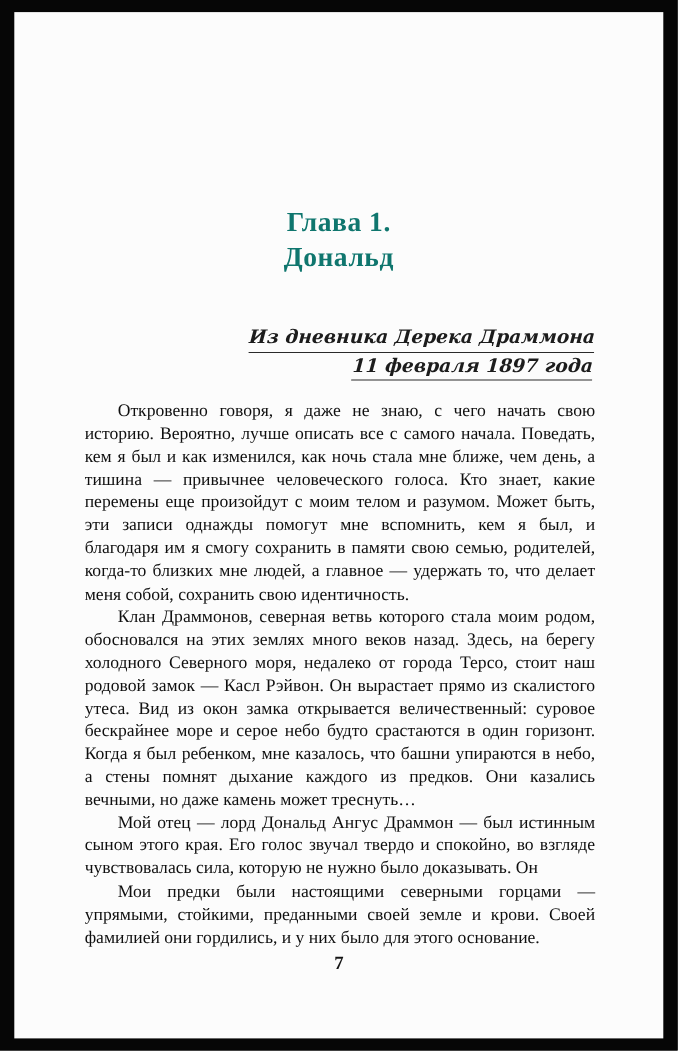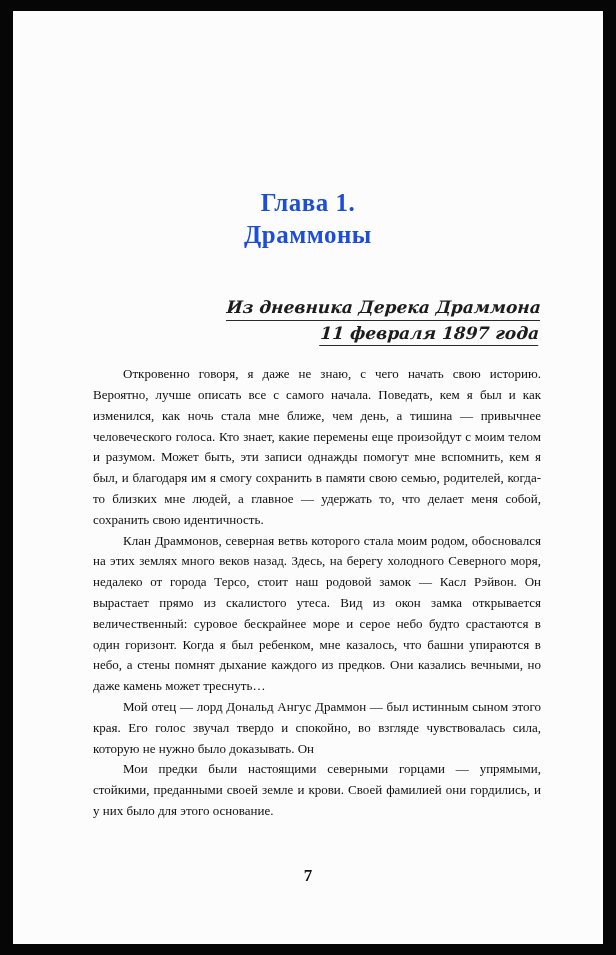--- a/index.html
+++ b/index.html
@@ -29,21 +29,21 @@
     color: #101010;
     overflow: hidden;
   }
   .chapter-title {
     margin: 0;
     padding-top: 176px;
     text-align: center;
     font-size: 25px;
     font-weight: bold;
     line-height: 1.28;
-    color: #1d4ed8;
+    color: #0f766e;
     letter-spacing: 0.5px;
   }
   .epigraph {
     margin-top: 44px;
     padding-right: 63px;
     text-align: right;
     font-family: "DejaVu Serif", serif;
     font-style: italic;
     font-weight: bold;
     font-size: 17px;
@@ -53,25 +53,24 @@
     transform-origin: right center;
   }
   .epigraph-line {
     display: inline-block;
     border-bottom: 1.5px solid #2a2a2a;
     padding-bottom: 0px;
   }
   .body-text {
     margin-top: 18px;
     padding: 0 62px 0 64px;
-    font-size: 13px;
+    font-size: 16px;
     line-height: 20.8px;
     text-align: justify;
     color: #0f0f0f;
-    margin-left: 16px;
   }
   .body-text p {
     margin: 0;
     text-indent: 30px;
   }
   .page-number {
     position: absolute;
     left: 0;
     right: 0;
     bottom: 58px;
@@ -82,21 +81,21 @@
   }
 </style>
 </head>
 <body>
 
 <div class="frame">
   <div class="page">
 
     <h1 class="chapter-title">
       <span>Глава 1.</span><br>
-      <span>Драммоны</span>
+      <span>Дональд</span>
     </h1>
 
     <div class="epigraph">
       <span class="epigraph-line">Из дневника Дерека Драммона</span><br>
       <span class="epigraph-line">11 февраля 1897 года</span>
     </div>
 
     <div class="body-text">
       <p>Откровенно говоря, я даже не знаю, с чего начать свою историю. Вероятно, лучше описать все с самого начала. Поведать, кем я был и как изменился, как ночь стала мне ближе, чем день, а тишина — привычнее человеческого голоса. Кто знает, какие перемены еще произойдут с моим телом и разумом. Может быть, эти записи однажды помогут мне вспомнить, кем я был, и благодаря им я смогу сохранить в памяти свою семью, родителей, когда-то близких мне людей, а главное — удержать то, что делает меня собой, сохранить свою идентичность.</p>
       <p>Клан Драммонов, северная ветвь которого стала моим родом, обосновался на этих землях много веков назад. Здесь, на берегу холодного Северного моря, недалеко от города Терсо, стоит наш родовой замок — Касл Рэйвон. Он вырастает прямо из скалистого утеса. Вид из окон замка открывается величественный: суровое бескрайнее море и серое небо будто срастаются в один горизонт. Когда я был ребенком, мне казалось, что башни упираются в небо, а стены помнят дыхание каждого из предков. Они казались вечными, но даже камень может треснуть…</p>

